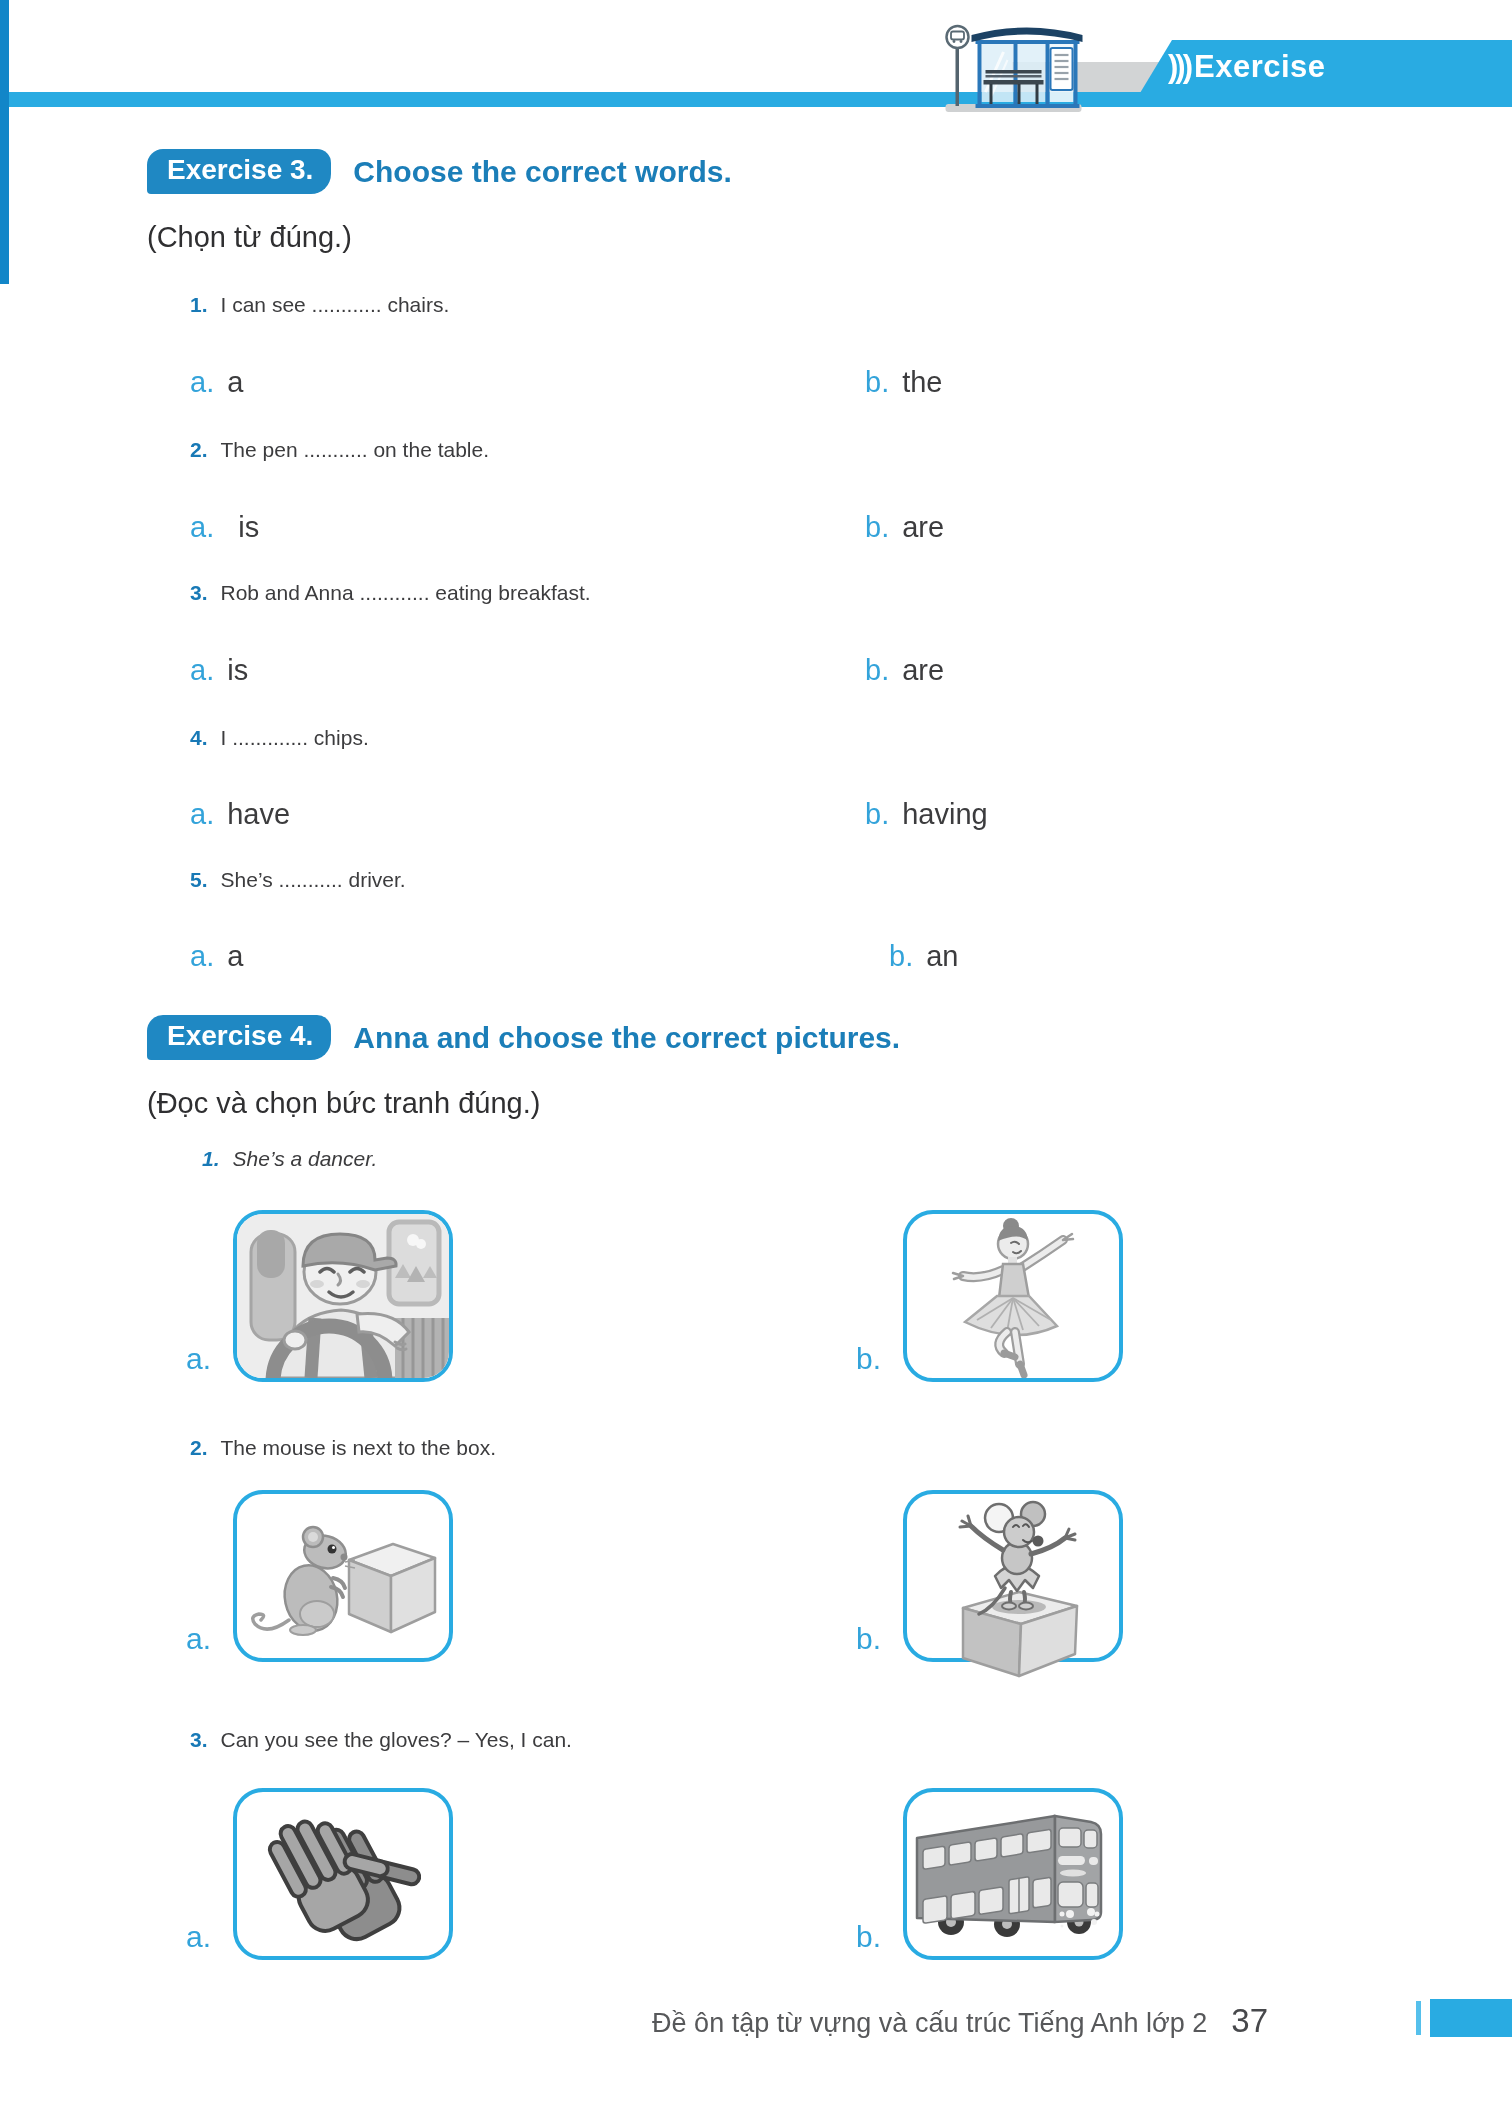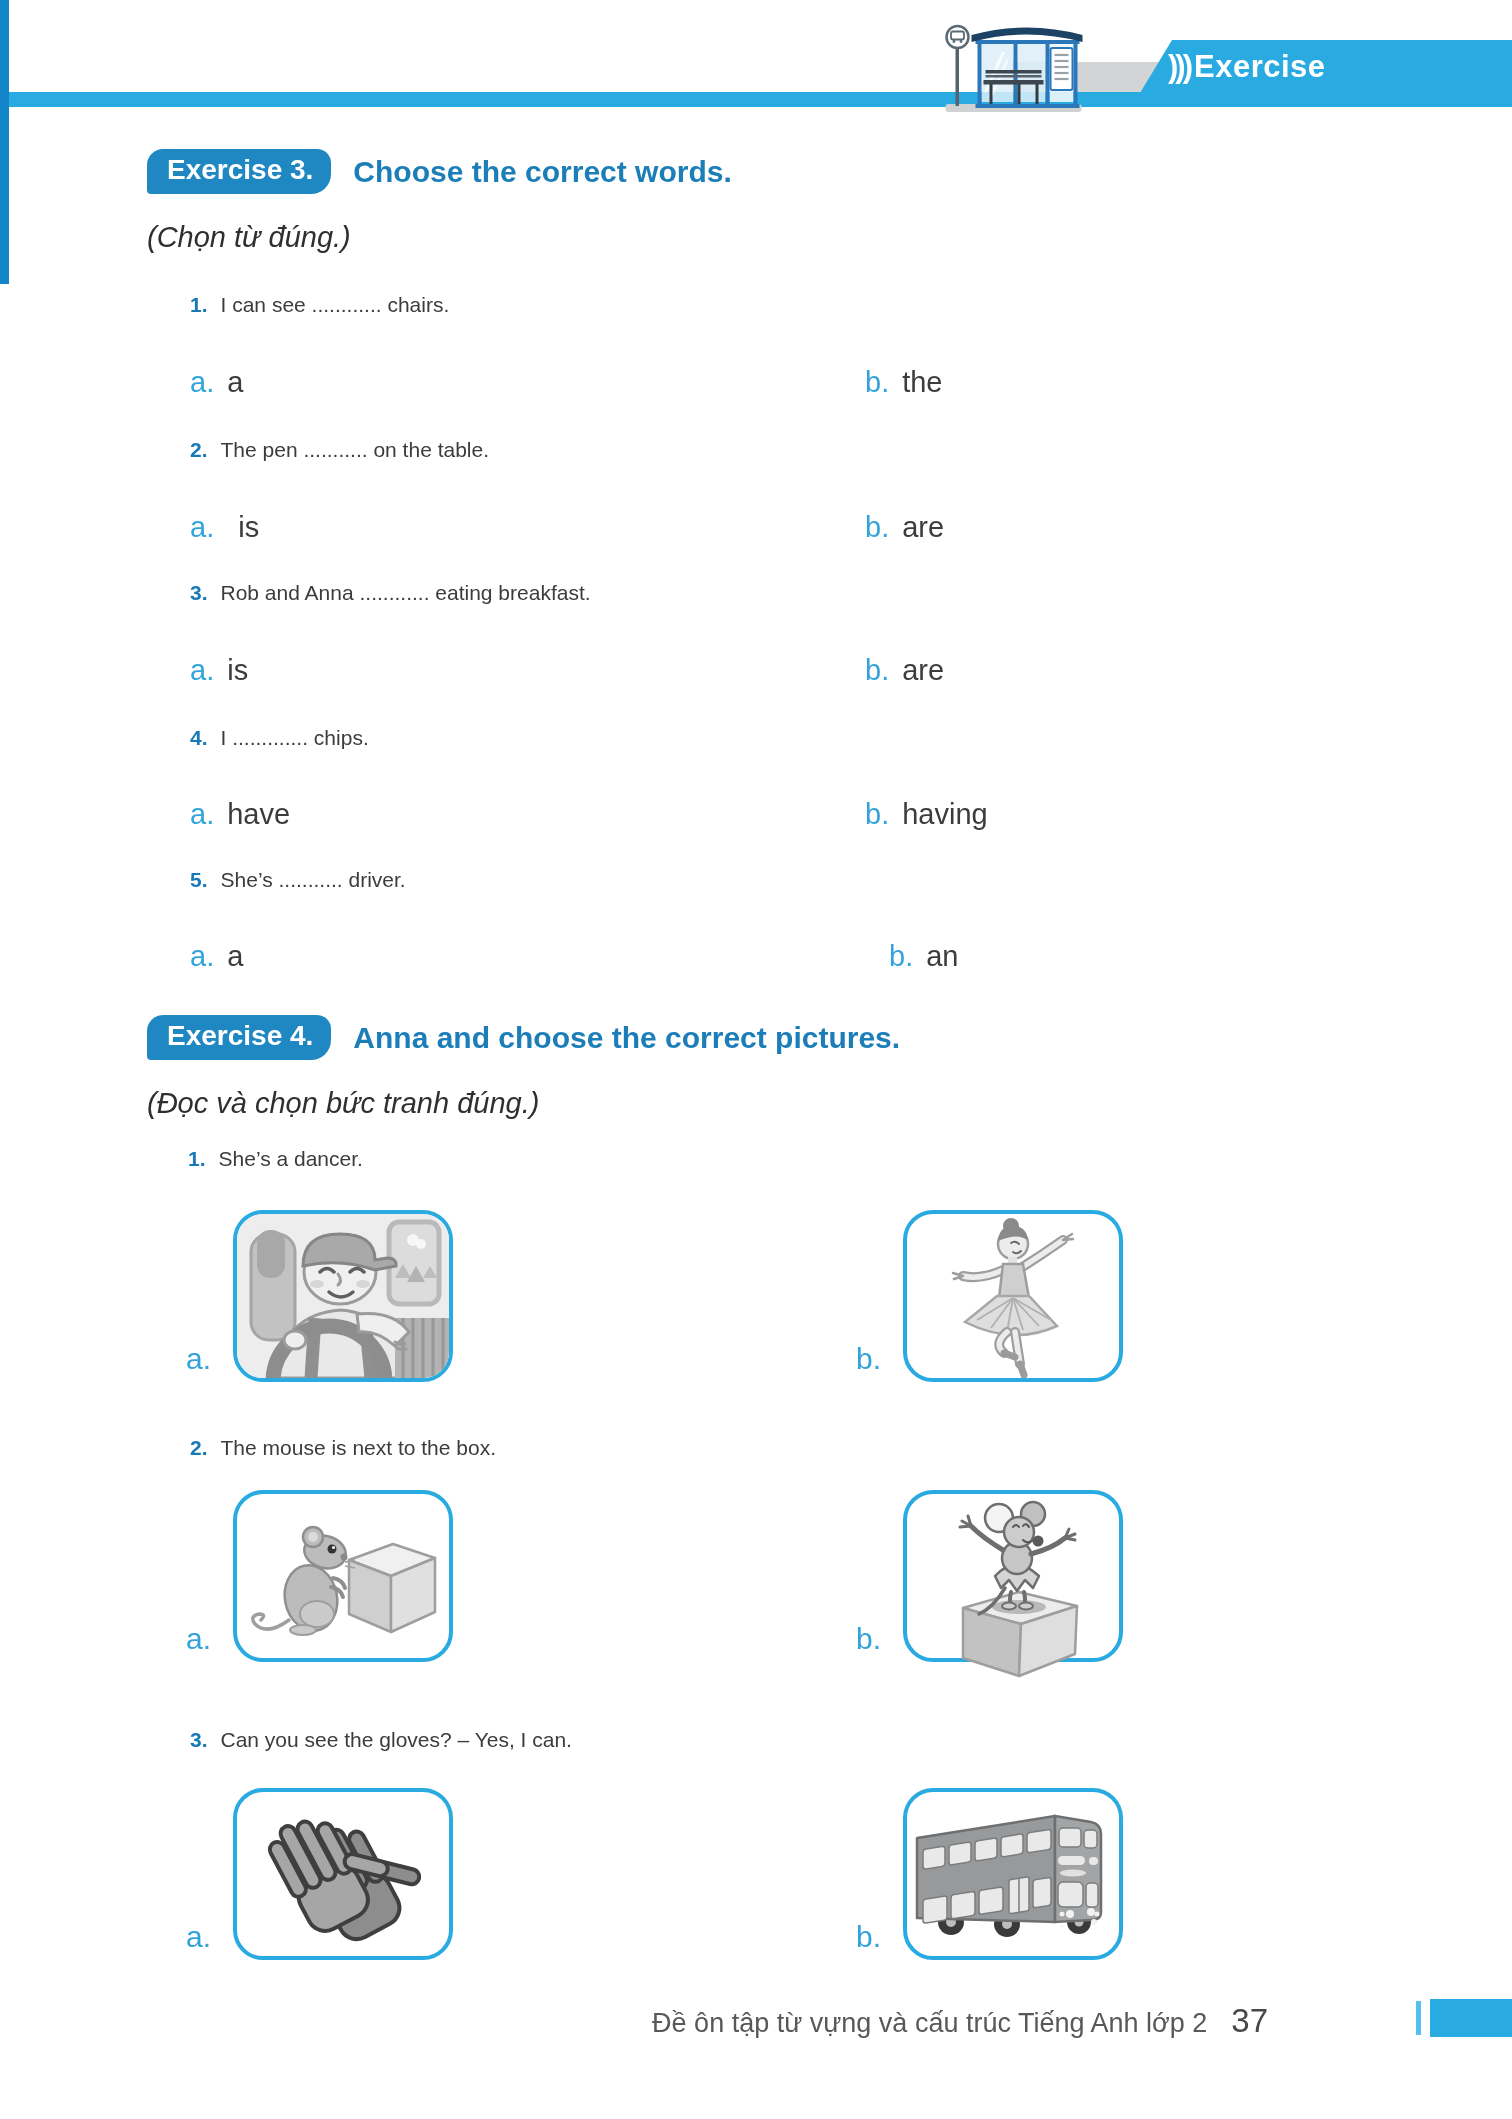--- a/index.html
+++ b/index.html
@@ -19,21 +19,21 @@
   .brand-mark { color:#fff; font-weight:bold; font-size:31px; letter-spacing:-3px; margin-right:4px; }
   .brand-name { color:#fff; font-weight:bold; font-size:31px; letter-spacing:0.5px; }
   .busstop { position:absolute; left:918px; top:22px; width:168px; height:92px; z-index:4; }
   
   .ex-header { position:absolute; display:flex; align-items:center; gap:22px; z-index:2;justify-content:center; }
   .ex-badge  {
     background:#1f88c3; color:#fff; font-weight:bold; font-size:28px;
     padding:7px 18px 10px 20px; border-radius:16px 14px 20px 4px; line-height:1;
   }
   .ex-title  { color:#1b7eb8; font-weight:bold; font-size:30px; }
-  .ex-sub    { position:absolute; font-style:italic; font-size:29px; color:#2f2f31; }
+  .ex-sub    { position:absolute; font-size:29px; color:#2f2f31; }
   
   .q-line { position:absolute; font-size:21px; color:#3c3c3e; white-space:nowrap; }
   .q-num  { font-weight:bold; color:#1879b6; margin-right:13px; }
   .opt    { position:absolute; font-size:29px; color:#3c3c3e; white-space:nowrap; cursor:default; }
   .opt-letter { color:#33a3da; margin-right:13px; }
   
   .pic-box {
     position:absolute; width:220px; height:172px; box-sizing:border-box;
     border:4px solid #29abe2; border-radius:30px; background:#fff;
     display:flex; align-items:center; justify-content:center; overflow:hidden;
@@ -152,21 +152,21 @@
   <div class="opt" style="top:940px; left:865px;margin-left:24px;">
     <span class="opt-letter">b.</span><span>an</span>
   </div>
 
   <div class="ex-header" style="top:1015px; left:147px;">
     <span class="ex-badge">Exercise 4.</span>
     <span class="ex-title">Anna and choose the correct pictures.</span>
   </div>
   <div class="ex-sub" style="top:1087px; left:147px;">(Đọc và chọn bức tranh đúng.)</div>
 
-  <div class="q-line" style="top:1147px; left:188px;">
+  <div class="q-line" style="top:1147px; left:202px;font-style:italic;">
     <span class="q-num">1.</span><span>She’s a dancer.</span>
   </div>
 
   <span class="pic-label" style="top:1342px; left:186px;">a.</span>
   <div class="pic-box" style="top:1210px; left:233px;">
     <svg width="212" height="164" viewBox="0 0 212 164">
       <rect x="0" y="0" width="212" height="164" fill="#ededed"></rect>
       <rect x="152" y="8" width="50" height="82" rx="10" fill="#dcdcdc" stroke="#b9b9b9" stroke-width="5"></rect>
       <circle cx="176" cy="26" r="6" fill="#f7f7f7"></circle>
         <circle cx="184" cy="30" r="5" fill="#f7f7f7"></circle>

